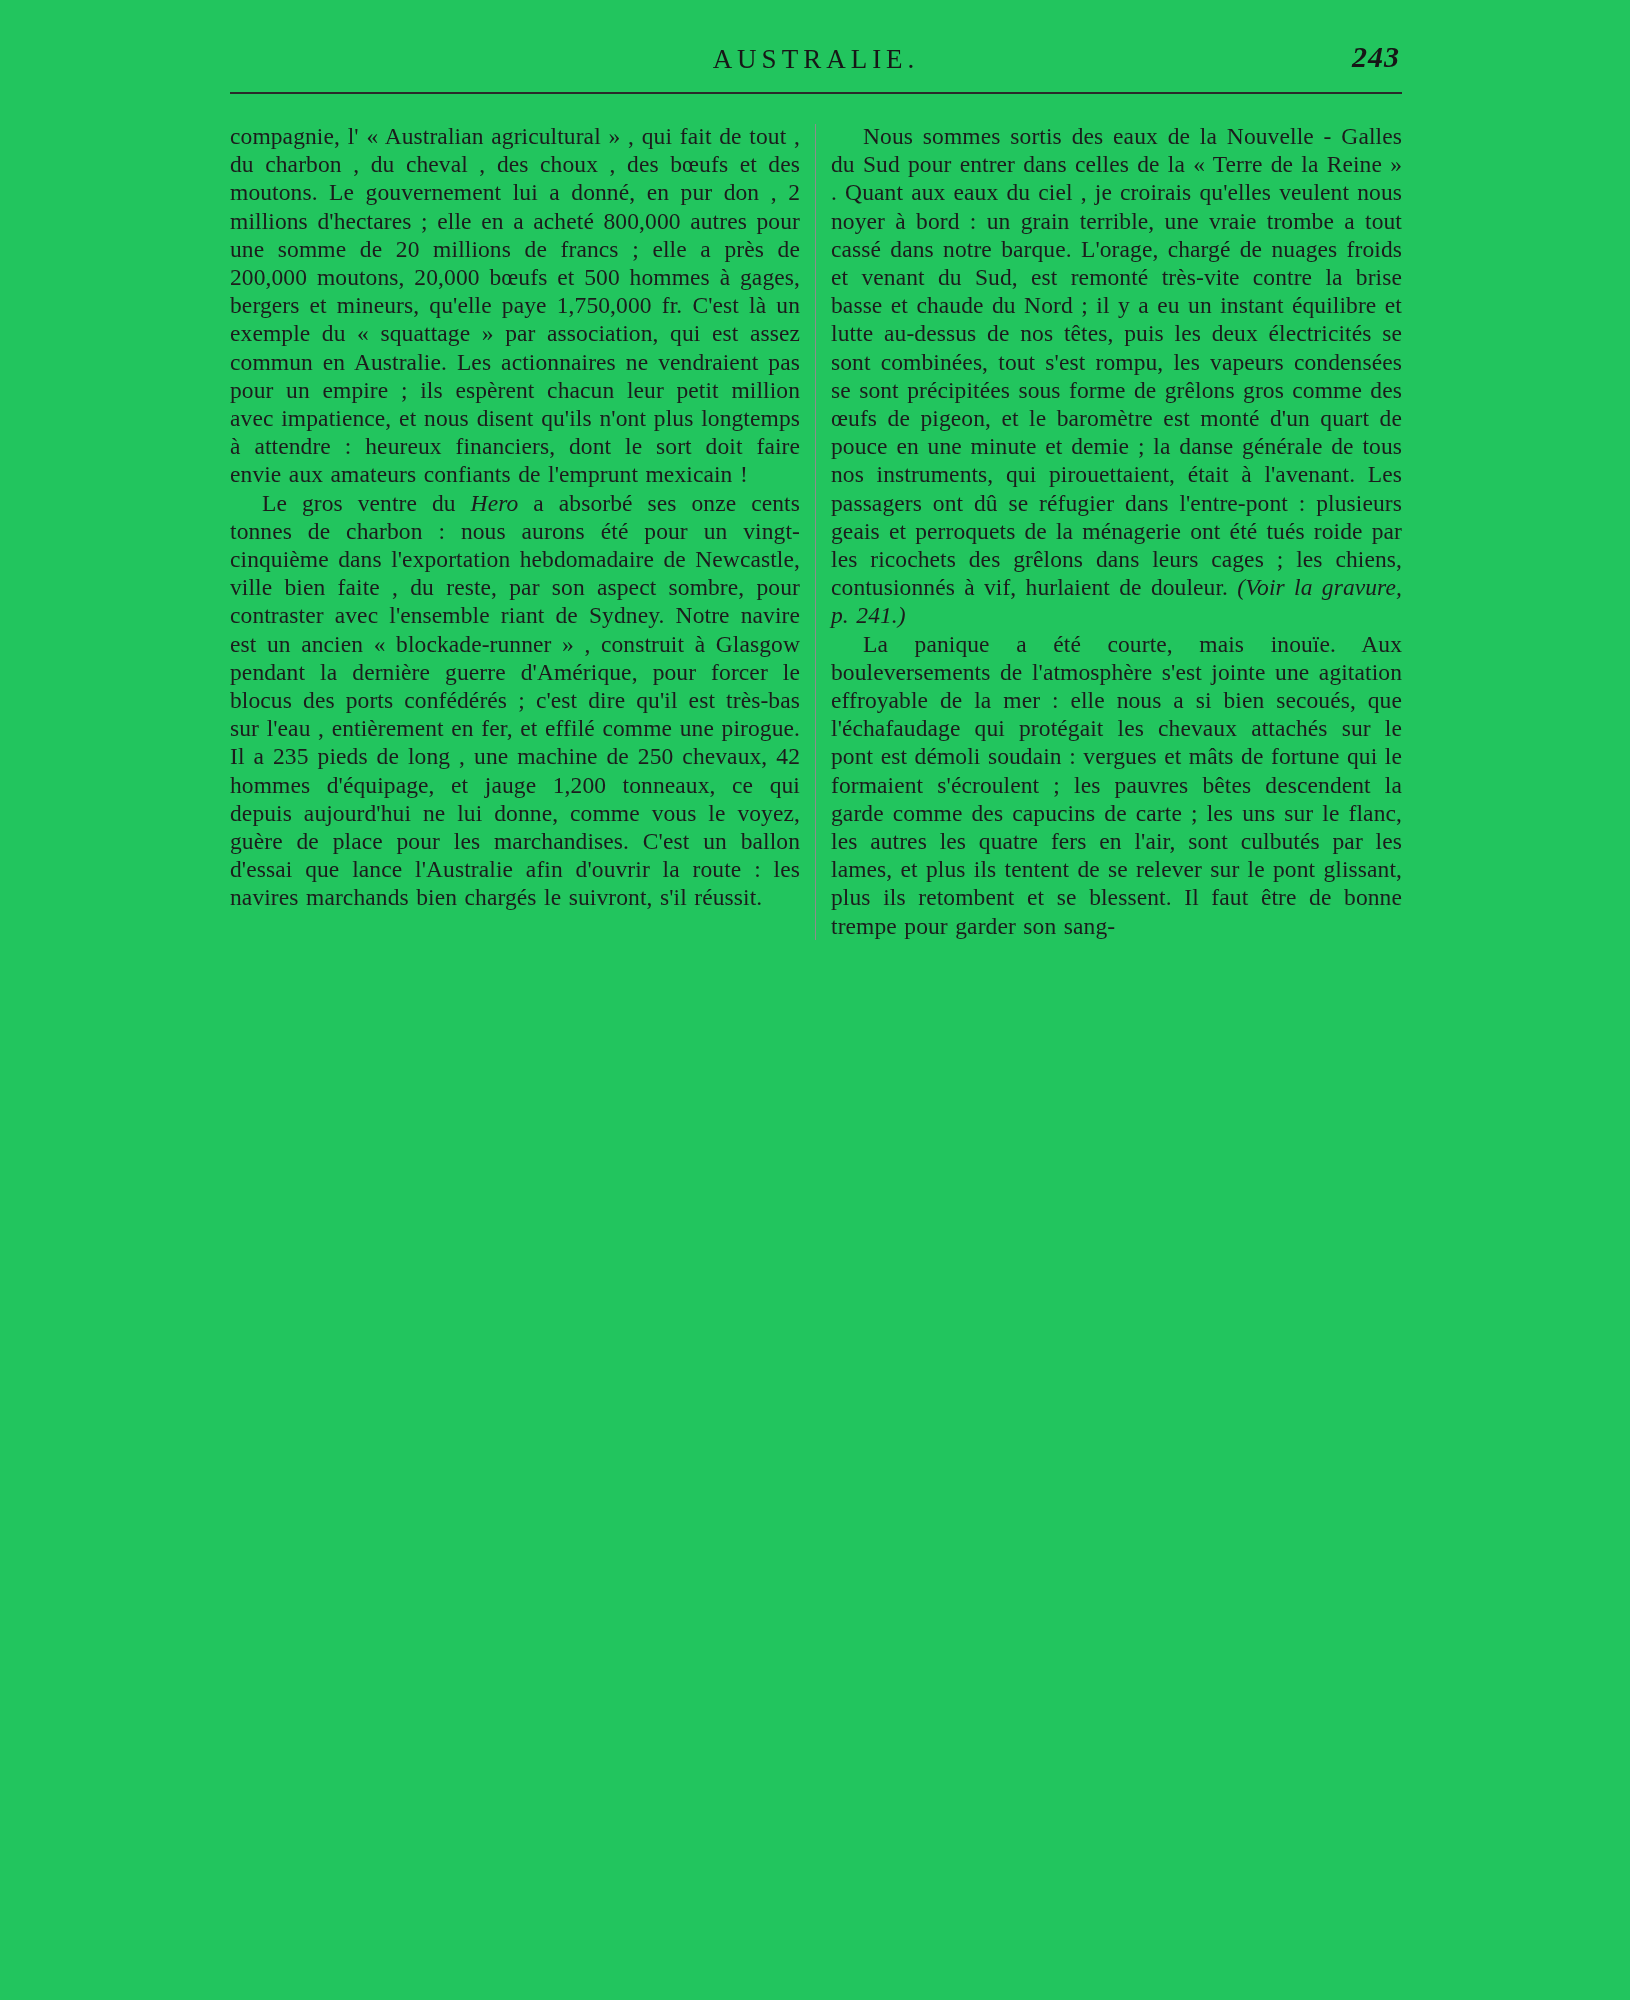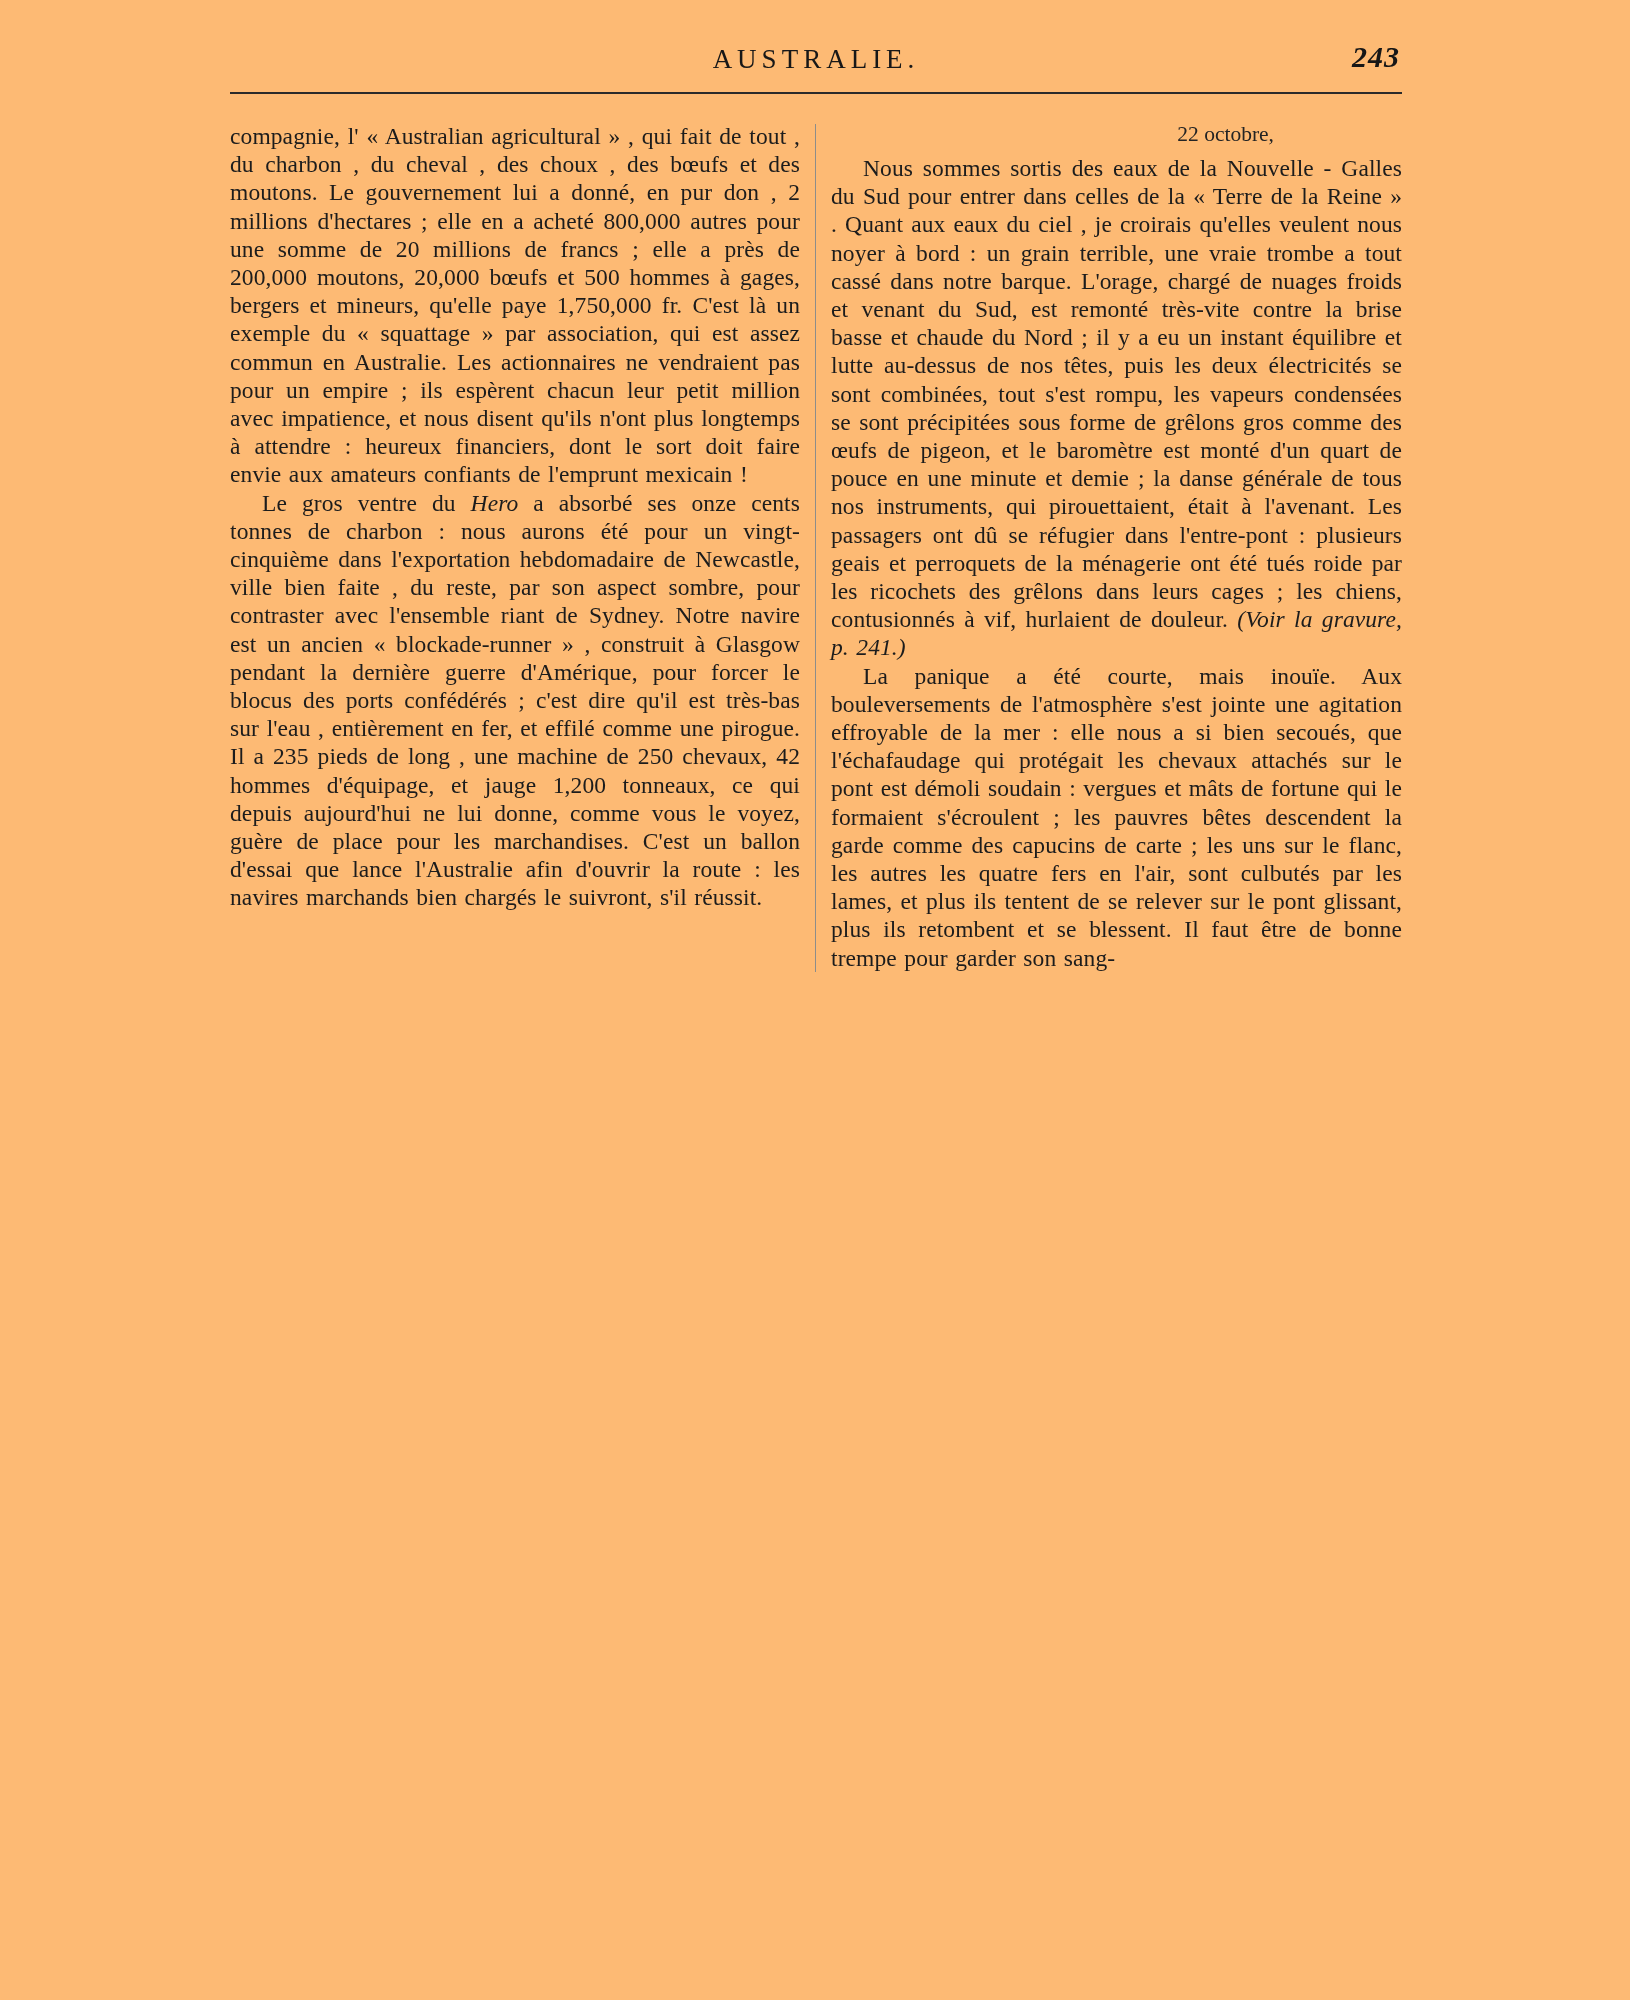--- a/index.html
+++ b/index.html
@@ -10,21 +10,21 @@
   body {
     height: 2000px;
     font-family: "Liberation Serif", "DejaVu Serif", serif;
     color: #1d1d1d;
     overflow: hidden;
   }
   .sheet {
     position: relative;
     width: 1630px;
     height: 2000px;
-    background: #fdba74;
+    background: #22c55e;
   }
   .text-block {
     position: absolute;
     left: 230px;
     top: 40px;
     width: 1172px;
   }
   .page-header {
     position: relative;
     height: 44px;
@@ -118,21 +118,20 @@
       <div class="col left">
         <p class="body-para"><span>compagnie, l' « Australian agricultural » , qui fait de tout , du charbon , du cheval , des choux , des bœufs et des moutons. Le gouvernement lui a donné, en pur don , 2 millions d'hectares ; elle en a acheté 800,000 autres pour une somme de 20 millions de francs ; elle a près de 200,000 moutons, 20,000 bœufs et 500 hommes à gages, bergers et mineurs, qu'elle paye 1,750,000 fr. C'est là un exemple du « squattage » par association, qui est assez commun en Australie. Les actionnaires ne vendraient pas pour un empire ; ils espèrent chacun leur petit million avec impatience, et nous disent qu'ils n'ont plus longtemps à attendre : heureux financiers, dont le sort doit faire envie aux amateurs confiants de l'emprunt mexicain !</span></p>
 
 
         <p class="body-para indent"><span>Le gros ventre du </span><i>Hero</i><span> a absorbé ses onze cents tonnes de charbon : nous aurons été pour un vingt-cinquième dans l'exportation hebdomadaire de Newcastle, ville bien faite , du reste, par son aspect sombre, pour contraster avec l'ensemble riant de Sydney. Notre navire est un ancien « blockade-runner » , construit à Glasgow pendant la dernière guerre d'Amérique, pour forcer le blocus des ports confédérés ; c'est dire qu'il est très-bas sur l'eau , entièrement en fer, et effilé comme une pirogue. Il a 235 pieds de long , une machine de 250 chevaux, 42 hommes d'équipage, et jauge 1,200 tonneaux, ce qui depuis aujourd'hui ne lui donne, comme vous le voyez, guère de place pour les marchandises. C'est un ballon d'essai que lance l'Australie afin d'ouvrir la route : les navires marchands bien chargés le suivront, s'il réussit.</span></p>
       </div>
 
       <div class="col-divider"></div>
 
       <div class="col right">
-        <div class="date-heading right-date">22 octobre,</div>
 
         <p class="body-para indent"><span>Nous sommes sortis des eaux de la Nouvelle - Galles du Sud pour entrer dans celles de la « Terre de la Reine » . Quant aux eaux du ciel , je croirais qu'elles veulent nous noyer à bord : un grain terrible, une vraie trombe a tout cassé dans notre barque. L'orage, chargé de nuages froids et venant du Sud, est remonté très-vite contre la brise basse et chaude du Nord ; il y a eu un instant équilibre et lutte au-dessus de nos têtes, puis les deux électricités se sont combinées, tout s'est rompu, les vapeurs condensées se sont précipitées sous forme de grêlons gros comme des œufs de pigeon, et le baromètre est monté d'un quart de pouce en une minute et demie ; la danse générale de tous nos instruments, qui pirouettaient, était à l'avenant. Les passagers ont dû se réfugier dans l'entre-pont : plusieurs geais et perroquets de la ménagerie ont été tués roide par les ricochets des grêlons dans leurs cages ; les chiens, contusionnés à vif, hurlaient de douleur. </span><i>(Voir la gravure, p. 241.)</i></p>
 
         <p class="body-para indent"><span>La panique a été courte, mais inouïe. Aux bouleversements de l'atmosphère s'est jointe une agitation effroyable de la mer : elle nous a si bien secoués, que l'échafaudage qui protégait les chevaux attachés sur le pont est démoli soudain : vergues et mâts de fortune qui le formaient s'écroulent ; les pauvres bêtes descendent la garde comme des capucins de carte ; les uns sur le flanc, les autres les quatre fers en l'air, sont culbutés par les lames, et plus ils tentent de se relever sur le pont glissant, plus ils retombent et se blessent. Il faut être de bonne trempe pour garder son sang-</span></p>
       </div>
 
     </div>
   </div>
 </div>
 

